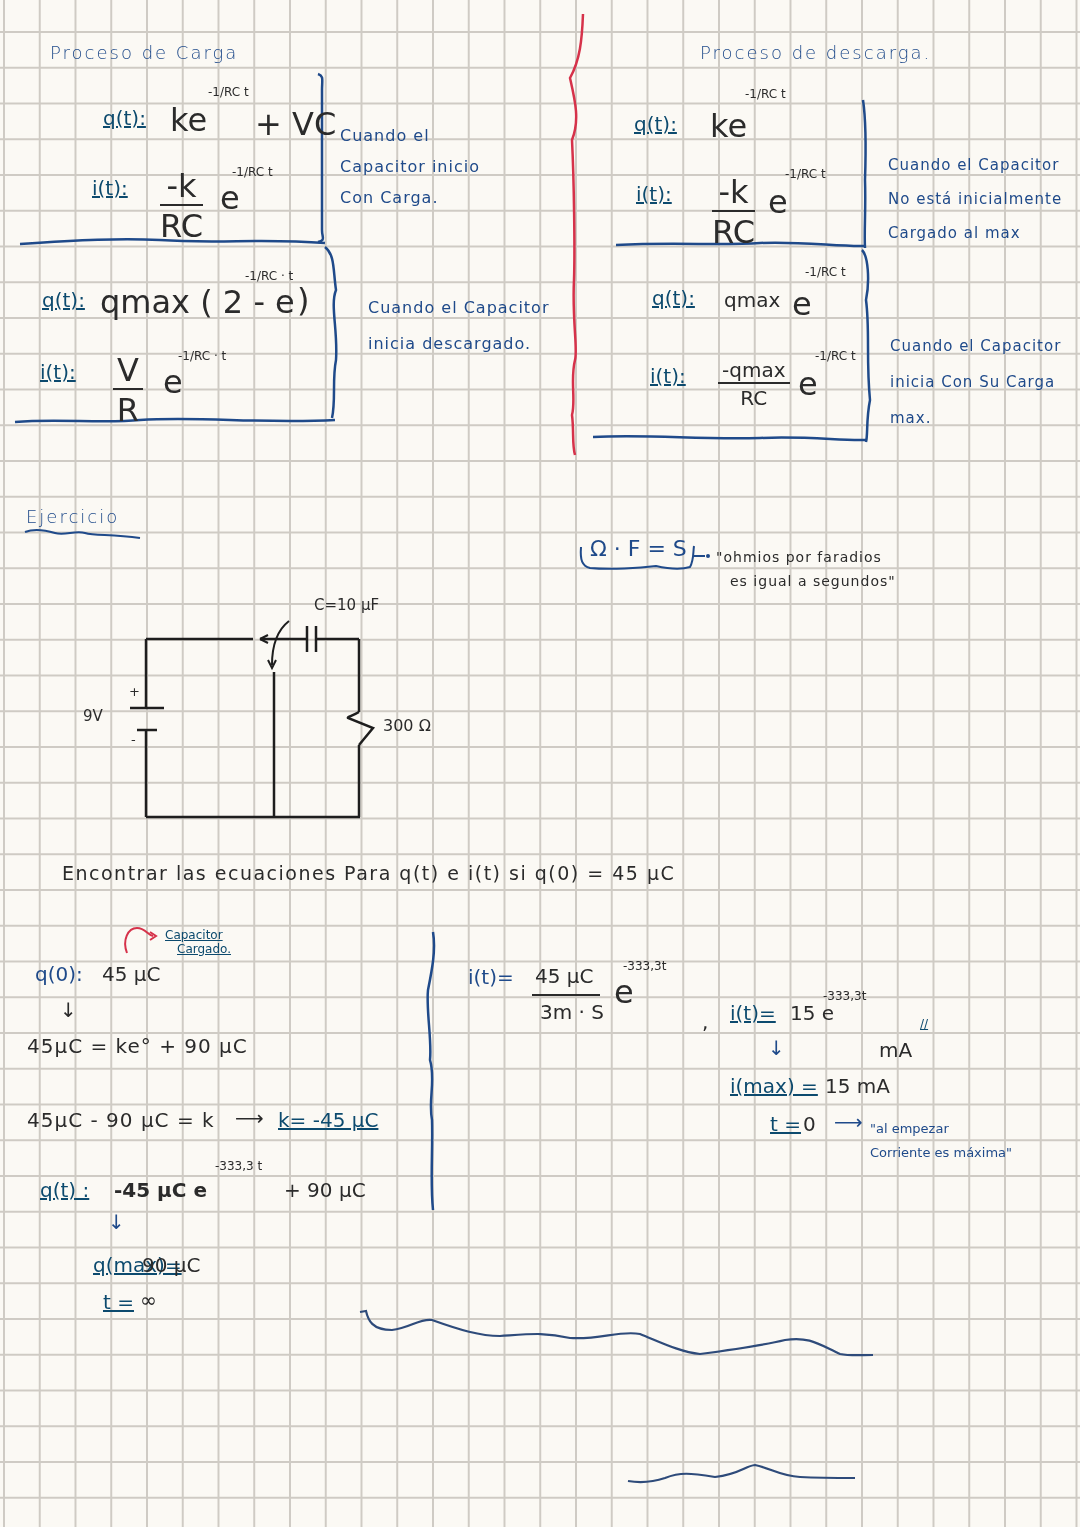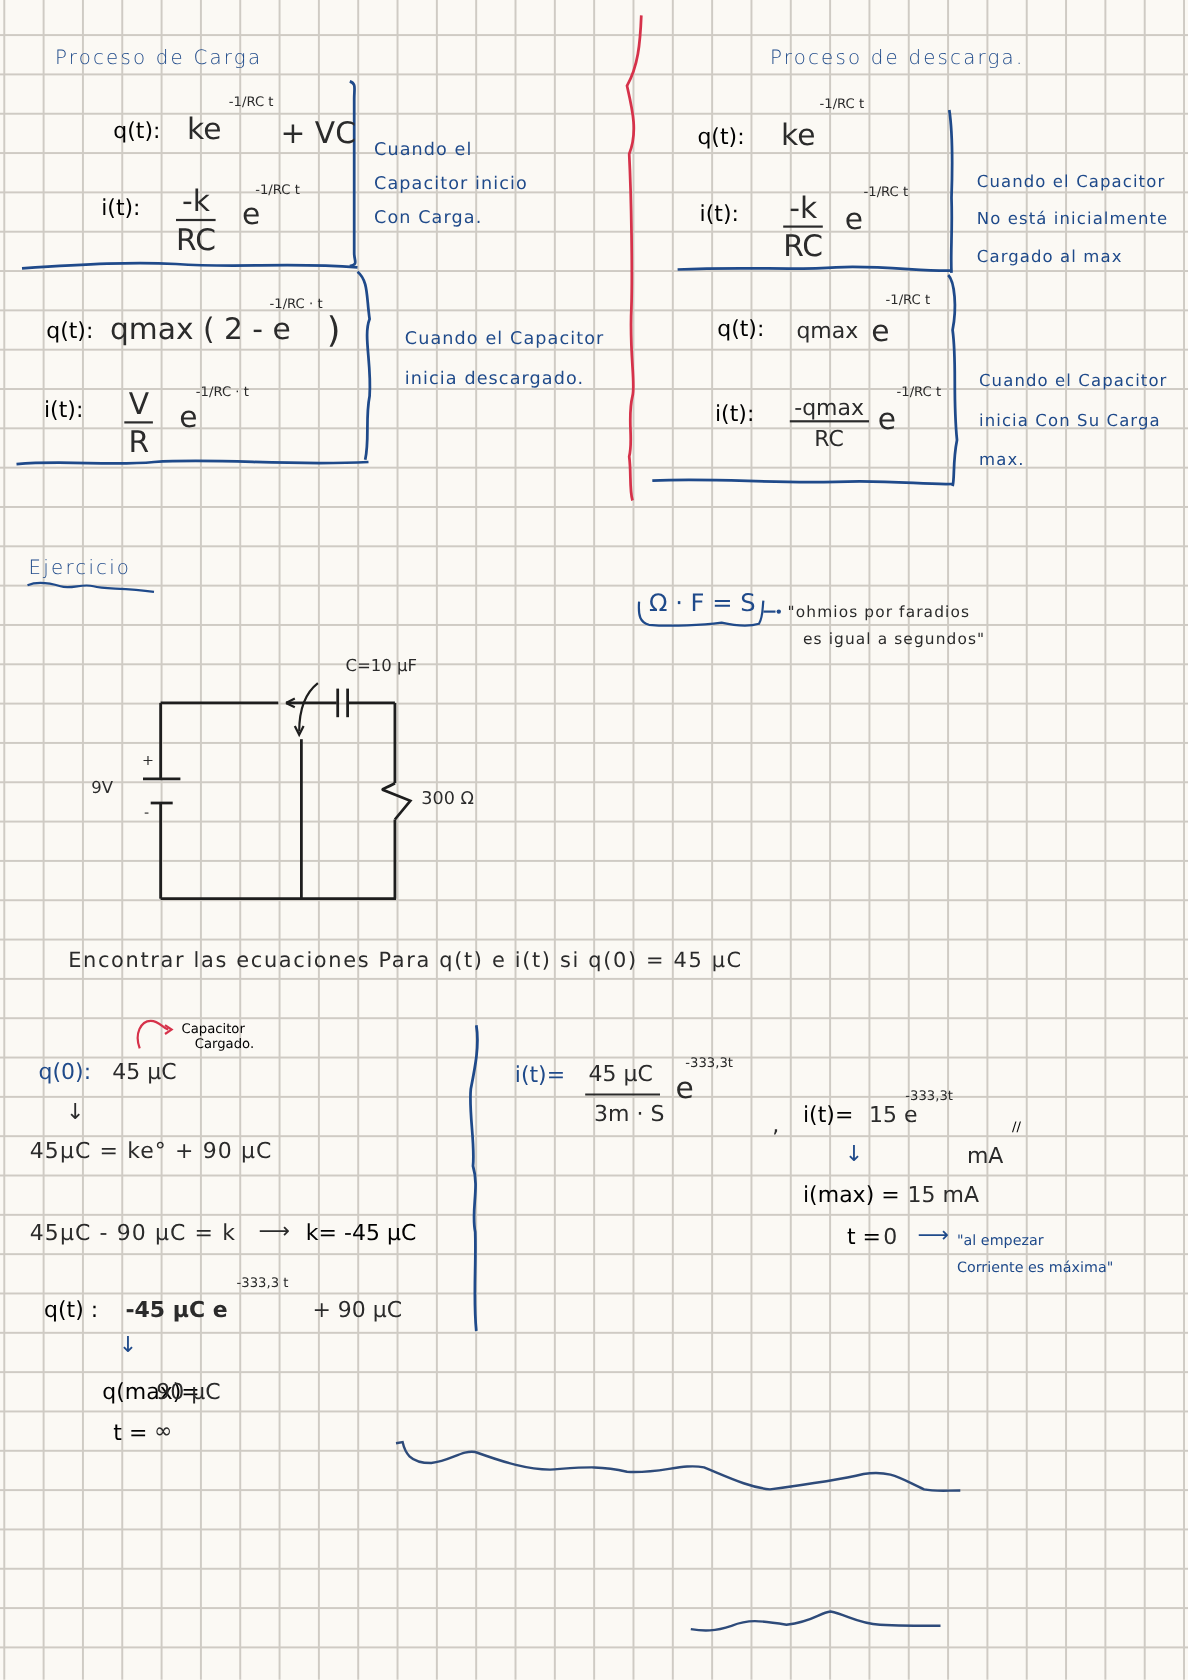--- a/index.html
+++ b/index.html
@@ -8,24 +8,24 @@
     background-color: #fbf9f4;
     background-image:
       linear-gradient(to right, #cfcbc4 1.5px, transparent 1.5px),
       linear-gradient(to bottom, #cfcbc4 1.5px, transparent 1.5px);
     background-size: 35.75px 35.75px;
     background-position: 3px 31px;
     font-family: "DejaVu Sans", sans-serif;
   }
   .t { position: absolute; white-space: nowrap; line-height: 1; }
   .blue { color: #1f4a8a; }
-  .red { color: #000000; }
+  .red { color: #0c4a6e; text-decoration: underline; }
   .black { color: #2b2b2b; }
   .hand { font-family: "DejaVu Sans", sans-serif; font-weight: 300; letter-spacing: 1px; }
-  .eq { font-size: 27px; }
+  .eq { font-size: 32px; }
   .lbl { font-size: 20px; }
   .note { font-size: 16px; letter-spacing: 1px; }
   .sup { font-size: 12px; }
   .frac { display: inline-block; text-align: center; vertical-align: middle; }
   .frac .num { display: block; border-bottom: 2px solid #2b2b2b; padding: 0 4px 2px; }
   .frac .den { display: block; padding-top: 4px; }
   svg.ink { position: absolute; left: 0; top: 0; }
   .title { font-size: 18px; letter-spacing: 2px; }
 </style>
 </head>

